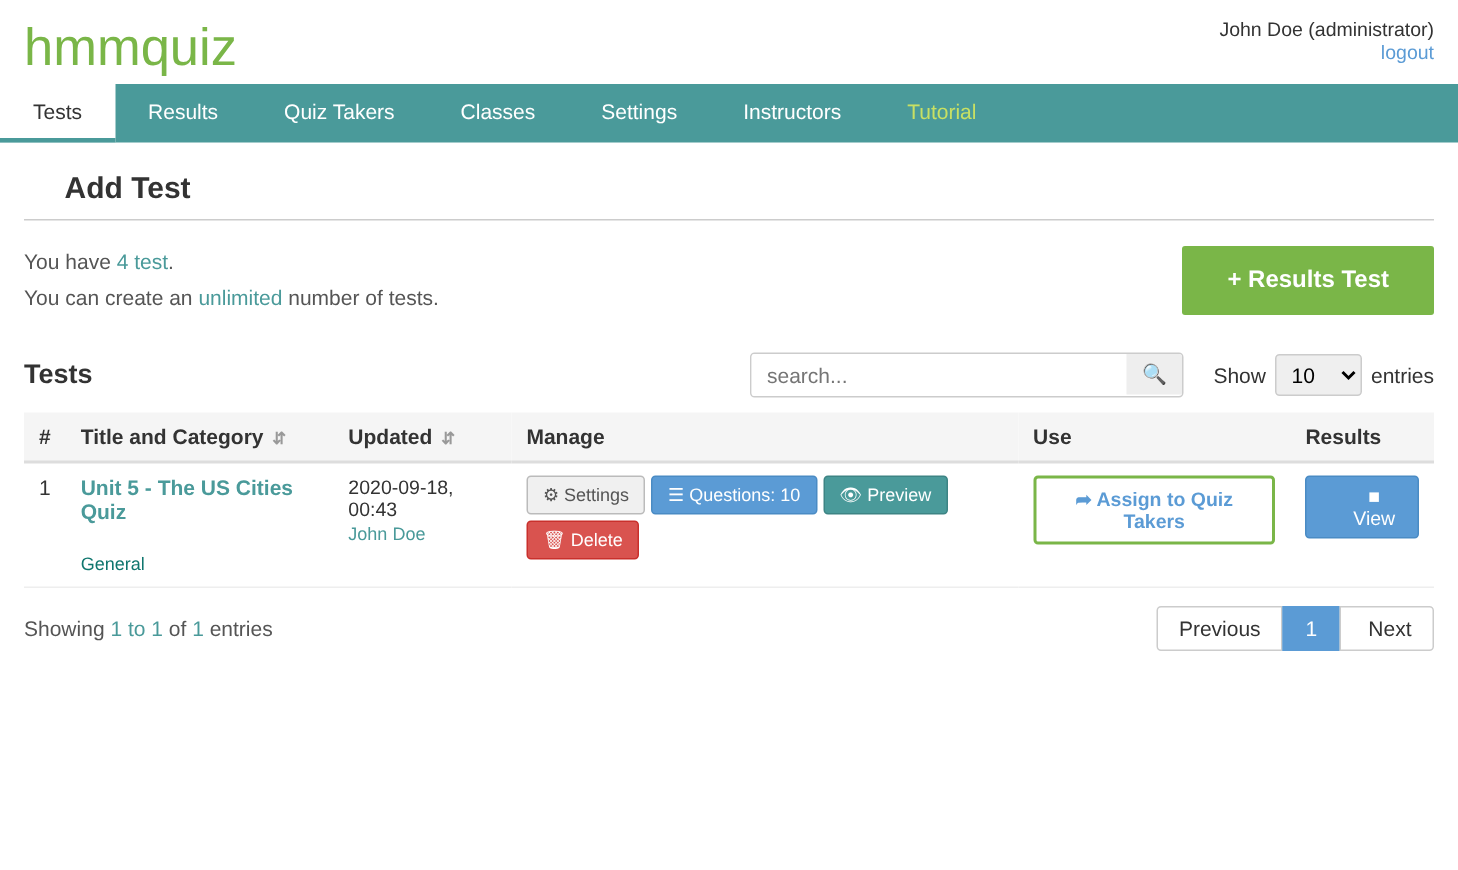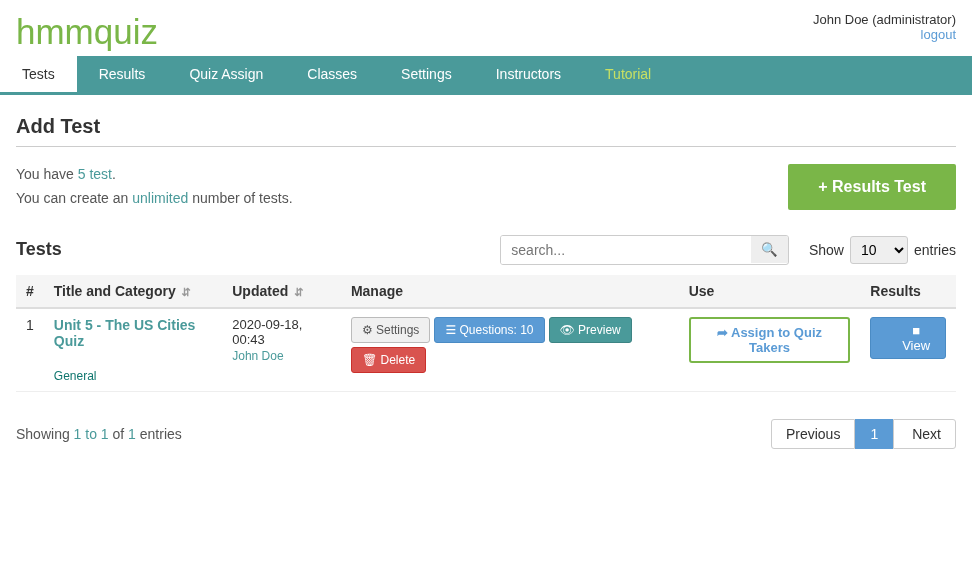--- a/index.html
+++ b/index.html
@@ -15,21 +15,21 @@
     
     .nav { background: #4a9a9a; display: flex; }
     .nav-item { padding: 10px 22px; color: #fff; font-size: 14px; cursor: pointer; text-decoration: none; border-bottom: 3px solid transparent; }
     .nav-item.active { background: #fff; color: #333; border-bottom: 3px solid #4a9a9a; }
     .nav-item.tutorial { color: #c8e063; }
 
     
     .content { padding: 20px 16px; }
 
     
-    .page-title { font-size: 20px; font-weight: bold; color: #333; margin-bottom: 8px; }
+    .page-title { font-size: 20px; font-weight: bold; color: #333; margin-bottom: 8px; margin-left: 27px; }
     .divider { border: none; border-top: 1px solid #ccc; margin-bottom: 16px; }
 
     
     .summary-row { display: flex; justify-content: space-between; align-items: center; margin-bottom: 24px; }
     .summary-text { font-size: 14px; color: #555; line-height: 1.7; }
     .summary-text a { color: #4a9a9a; text-decoration: none; }
     .create-btn { background: #7ab648; color: #fff; border: none; padding: 14px 30px; font-size: 16px; font-weight: bold; cursor: pointer; border-radius: 2px; white-space: nowrap; }
 
     
     .section-header { display: flex; justify-content: space-between; align-items: center; margin-bottom: 10px; }
@@ -56,21 +56,21 @@
     .action-btns { display: flex; gap: 4px; flex-wrap: wrap; align-items: center; }
     .btn { padding: 5px 10px; font-size: 12px; border: 1px solid #ccc; border-radius: 3px; cursor: pointer; display: inline-flex; align-items: center; gap: 4px; }
     .btn-settings { background: #f0f0f0; color: #555; border-color: #bbb; }
     .btn-questions { background: #5b9bd5; color: #fff; border-color: #4a8bc4; }
     .btn-preview { background: #4a9a9a; color: #fff; border-color: #3d8484; }
     .btn-delete { background: #d9534f; color: #fff; border-color: #c9302c; }
     .btn-assign { background: #fff; color: #5b9bd5; border: 2px solid #7ab648; font-weight: bold; font-size: 13px; padding: 6px 12px; }
     .btn-view { background: #5b9bd5; color: #fff; border-color: #4a8bc4; font-size: 13px; padding-left: 26px; }
 
     
-    .pagination-row { display: flex; justify-content: space-between; align-items: center; margin-top: 27px; font-size: 14px; color: #555; }
+    .pagination-row { display: flex; justify-content: space-between; align-items: center; margin-top: 12px; font-size: 14px; color: #555; }
     .pagination-row a { color: #4a9a9a; text-decoration: none; }
     .pagination-btns { display: flex; gap: 0; }
     .page-btn { padding: 6px 14px; border: 1px solid #ccc; background: #fff; cursor: pointer; font-size: 14px; color: #333; }
     .page-btn.active { background: #5b9bd5; color: #fff; border-color: #5b9bd5; }
     .page-btn:first-child { border-radius: 3px 0 0 3px; }
     .page-btn:last-child { border-radius: 0 3px 3px 0; padding-left: 18px; }
   </style>
 </head>
 <body>
 
@@ -80,36 +80,36 @@
   </div>
   <div class="user-info">
     <span>John Doe (administrator)</span>
     <a class="logout-link" href="#">logout</a>
   </div>
 </div>
 
 <nav class="nav">
   <a class="nav-item active">Tests</a>
   <a class="nav-item">Results</a>
-  <a class="nav-item">Quiz Assign</a>
+  <a class="nav-item">Quiz Takers</a>
   <a class="nav-item">Classes</a>
   <a class="nav-item">Settings</a>
   <a class="nav-item">Instructors</a>
   <a class="nav-item tutorial">Tutorial</a>
 </nav>
 
 <div class="content">
 
   <div class="page-title">Add Test</div>
   <hr class="divider">
 
   <div class="summary-row">
     <div class="summary-text">
       <div>
-        You have <a href="#">5 test</a>.
+        You have <a href="#">4 test</a>.
       </div>
       <div>
         You can create an <a href="#">unlimited</a> number of tests.
       </div>
     </div>
     <button class="create-btn">+ Results Test</button>
   </div>
 
   <div class="section-header">
     <div class="section-title">Tests</div>

